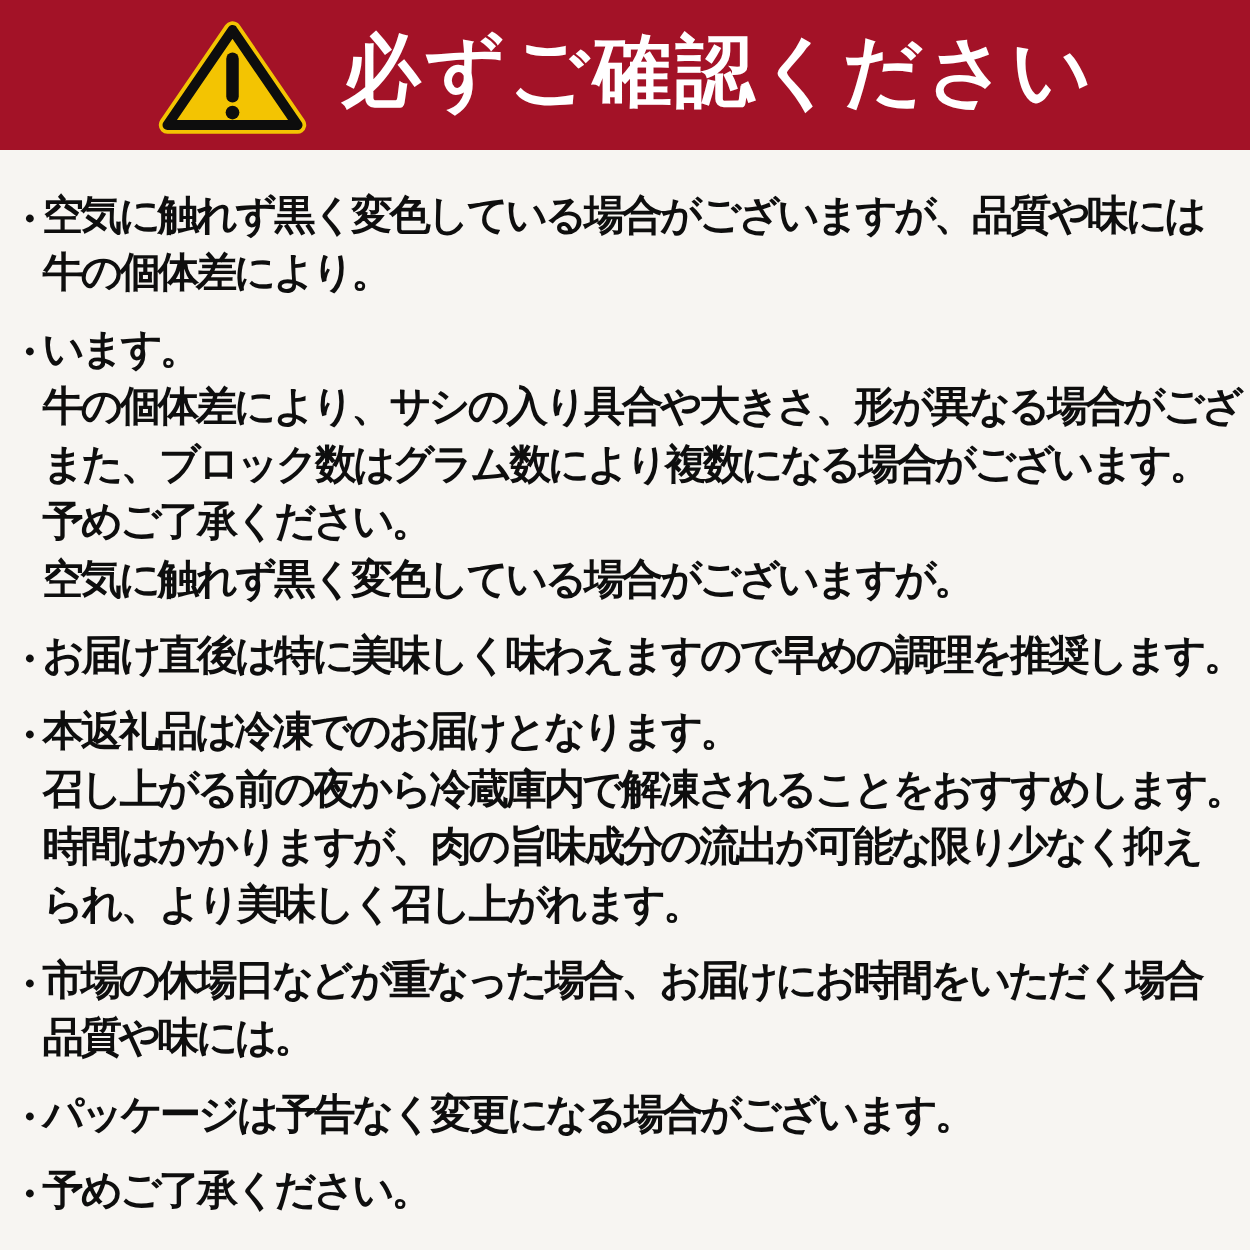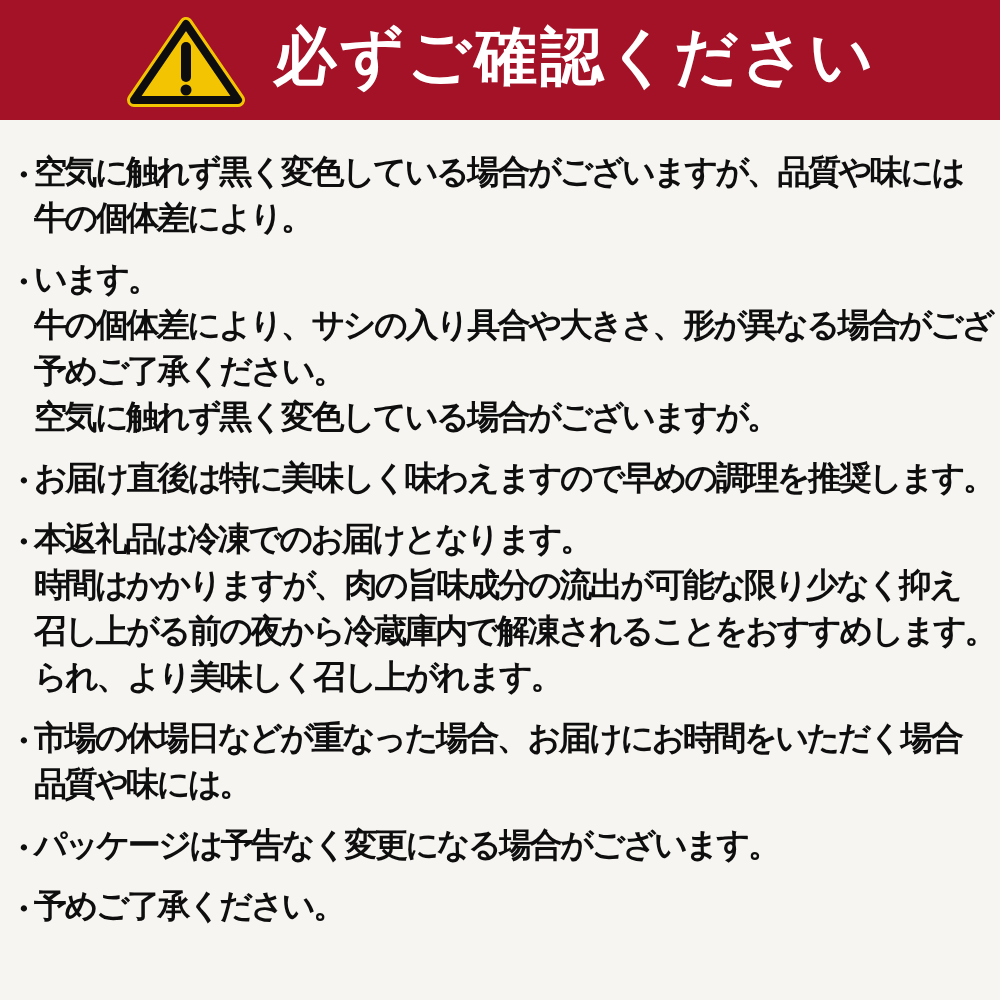--- a/index.html
+++ b/index.html
@@ -92,32 +92,33 @@
   <div class="content">
       <div class="item">
         <span class="bullet">・</span>
         <div class="line">空気に触れず黒く変色している場合がございますが、品質や味には</div>
         <div class="line">牛の個体差により。</div>
       </div>
       <div class="item">
         <span class="bullet">・</span>
         <div class="line">います。</div>
         <div class="line">牛の個体差により、サシの入り具合や大きさ、形が異なる場合がござ</div>
+        <div class="line">また、ブロック数はグラム数により複数になる場合がございます。</div>
         <div class="line">予めご了承ください。</div>
         <div class="line">空気に触れず黒く変色している場合がございますが。</div>
       </div>
       <div class="item">
         <span class="bullet">・</span>
         <div class="line">お届け直後は特に美味しく味わえますので早めの調理を推奨します。</div>
       </div>
       <div class="item">
         <span class="bullet">・</span>
         <div class="line">本返礼品は冷凍でのお届けとなります。</div>
+        <div class="line">召し上がる前の夜から冷蔵庫内で解凍されることをおすすめします。</div>
         <div class="line">時間はかかりますが、肉の旨味成分の流出が可能な限り少なく抑え</div>
-        <div class="line">召し上がる前の夜から冷蔵庫内で解凍されることをおすすめします。</div>
         <div class="line">られ、より美味しく召し上がれます。</div>
       </div>
       <div class="item">
         <span class="bullet">・</span>
         <div class="line">市場の休場日などが重なった場合、お届けにお時間をいただく場合</div>
         <div class="line">品質や味には。</div>
       </div>
       <div class="item">
         <span class="bullet">・</span>
         <div class="line">パッケージは予告なく変更になる場合がございます。</div>

